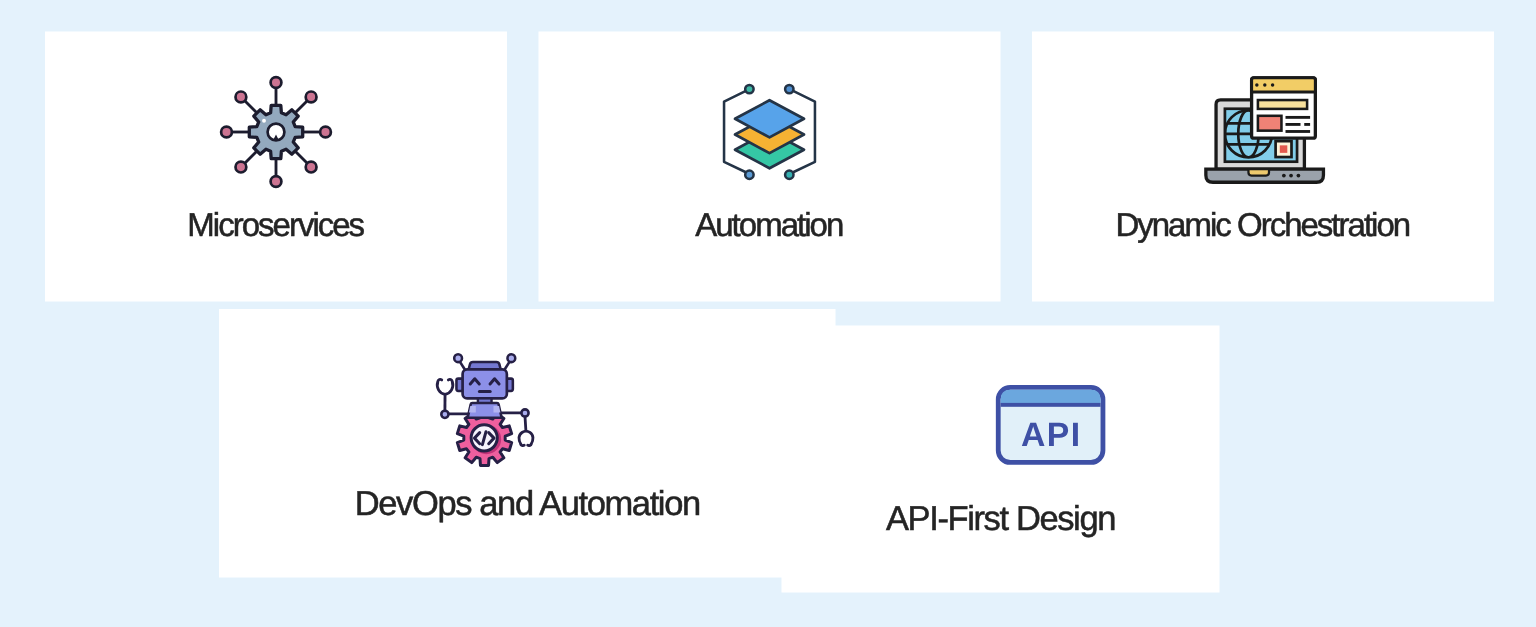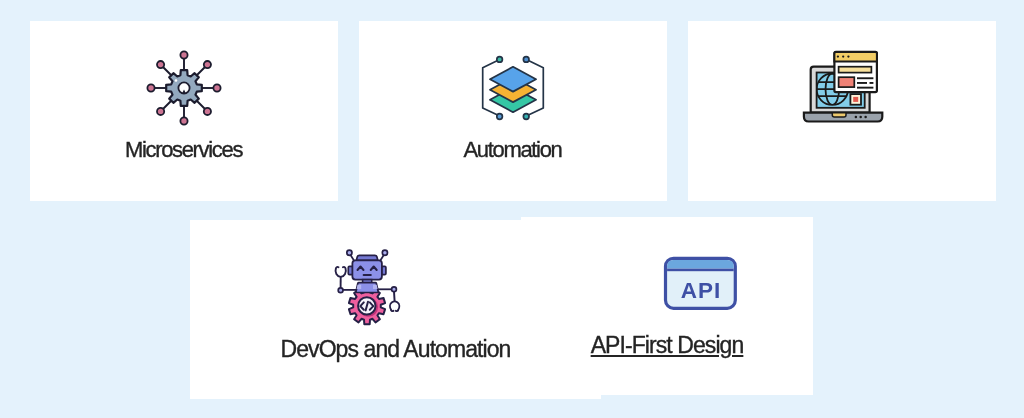--- a/index.html
+++ b/index.html
@@ -103,23 +103,24 @@
     <circle cx="37.9" cy="8.6" r="1.15" fill="#1a1a1a"></circle>
     <circle cx="43.2" cy="8.6" r="1.15" fill="#1a1a1a"></circle>
     <circle cx="48.4" cy="8.6" r="1.15" fill="#1a1a1a"></circle>
     <rect x="38.6" y="18.7" width="32.8" height="5.9" fill="#f7e09c" stroke="#1a1a1a" stroke-width="1.7"></rect>
     <rect x="38.6" y="29.2" width="15.7" height="9.9" fill="#f08276" stroke="#1a1a1a" stroke-width="1.7"></rect>
     <rect x="57" y="29.3" width="16.4" height="1.9" fill="#1a1a1a"></rect>
     <rect x="57" y="34" width="10" height="1.9" fill="#1a1a1a"></rect>
     <rect x="69.5" y="34" width="3.9" height="1.9" fill="#1a1a1a"></rect>
     <rect x="57" y="38.7" width="16.4" height="1.9" fill="#1a1a1a"></rect>
   </svg>
+  <div class="lbl lbl1" style="top:116.4px;">Dynamic Orchestration</div>
 </div>
 
-<div class="card" style="left:146px;top:220px;width:411px;height:178.5px;margin-left:44px;">
+<div class="card" style="left:146px;top:206px;width:411px;height:178.5px;">
   <svg class="icon" width="90" height="90" viewBox="0 0 90 90" style="left:137px;top:18.5px;">
 
     <g transform="translate(40,67.1)">
       <path fill="#ee5f9e" stroke="#262046" stroke-width="2" stroke-linejoin="round" d="M-3.0,-13.6 L-2.7,-18.2 L2.7,-18.2 L3.0,-13.6 L5.5,-12.7 L8.5,-16.3 L12.9,-13.1 L10.4,-9.2 L12.0,-7.1 L16.5,-8.2 L18.1,-3.0 L13.8,-1.3 L13.8,1.3 L18.1,3.0 L16.5,8.2 L12.0,7.1 L10.4,9.2 L12.9,13.1 L8.5,16.3 L5.5,12.7 L3.0,13.6 L2.7,18.2 L-2.7,18.2 L-3.0,13.6 L-5.5,12.7 L-8.5,16.3 L-12.9,13.1 L-10.4,9.2 L-12.0,7.1 L-16.5,8.2 L-18.1,3.0 L-13.8,1.3 L-13.8,-1.3 L-18.1,-3.0 L-16.5,-8.2 L-12.0,-7.1 L-10.4,-9.2 L-12.9,-13.1 L-8.5,-16.3 L-5.5,-12.7 Z"></path>
       <circle cx="1.2" cy="0.8" r="9.9" fill="#c23379"></circle>
       <circle cx="-0.2" cy="-0.2" r="8.7" fill="#f6f3fc" stroke="#262046" stroke-width="2"></circle>
 
       <path d="M-3.2,-3.7 L-6.7,0 L-3.2,3.7" fill="none" stroke="#262046" stroke-width="2" stroke-linecap="round" stroke-linejoin="round"></path>
       <path d="M2.8,-3.7 L6.3,0 L2.8,3.7" fill="none" stroke="#262046" stroke-width="2" stroke-linecap="round" stroke-linejoin="round"></path>
       <line x1="1" y1="-4.3" x2="-1.4" y2="4.3" stroke="#262046" stroke-width="2" stroke-linecap="round"></line>
@@ -161,14 +162,14 @@
   <div class="lbl lbl2" style="top:115.9px;">DevOps and Automation</div>
 </div>
 
 <div class="card" style="left:521px;top:216.5px;width:292px;height:178.5px;">
   <svg class="icon" width="90" height="72" viewBox="0 0 90 72" style="left:134.6px;top:31.5px;">
     <rect x="9.5" y="10.3" width="69.8" height="50" rx="8" fill="#e1f0f9" stroke="#3e50a5" stroke-width="3.2"></rect>
     <path d="M11.1,20.6 L11.1,18.3 Q11.1,11.9 17.5,11.9 L71.3,11.9 Q77.7,11.9 77.7,18.3 L77.7,20.6 Z" fill="#6ba7de"></path>
     <rect x="11.1" y="20.6" width="66.6" height="2.6" fill="#3e50a5"></rect>
     <text x="44.4" y="49.6" text-anchor="middle" font-family="Liberation Sans, sans-serif" font-size="22.5" font-weight="bold" fill="#3e50a5" textLength="39.5">API</text>
   </svg>
-  <div class="lbl lbl2" style="top:115.9px;text-decoration:underline;">API-First Design</div>
+  <div class="lbl lbl2" style="top:115.9px;">API-First Design</div>
 </div>
 
 </body></html>

